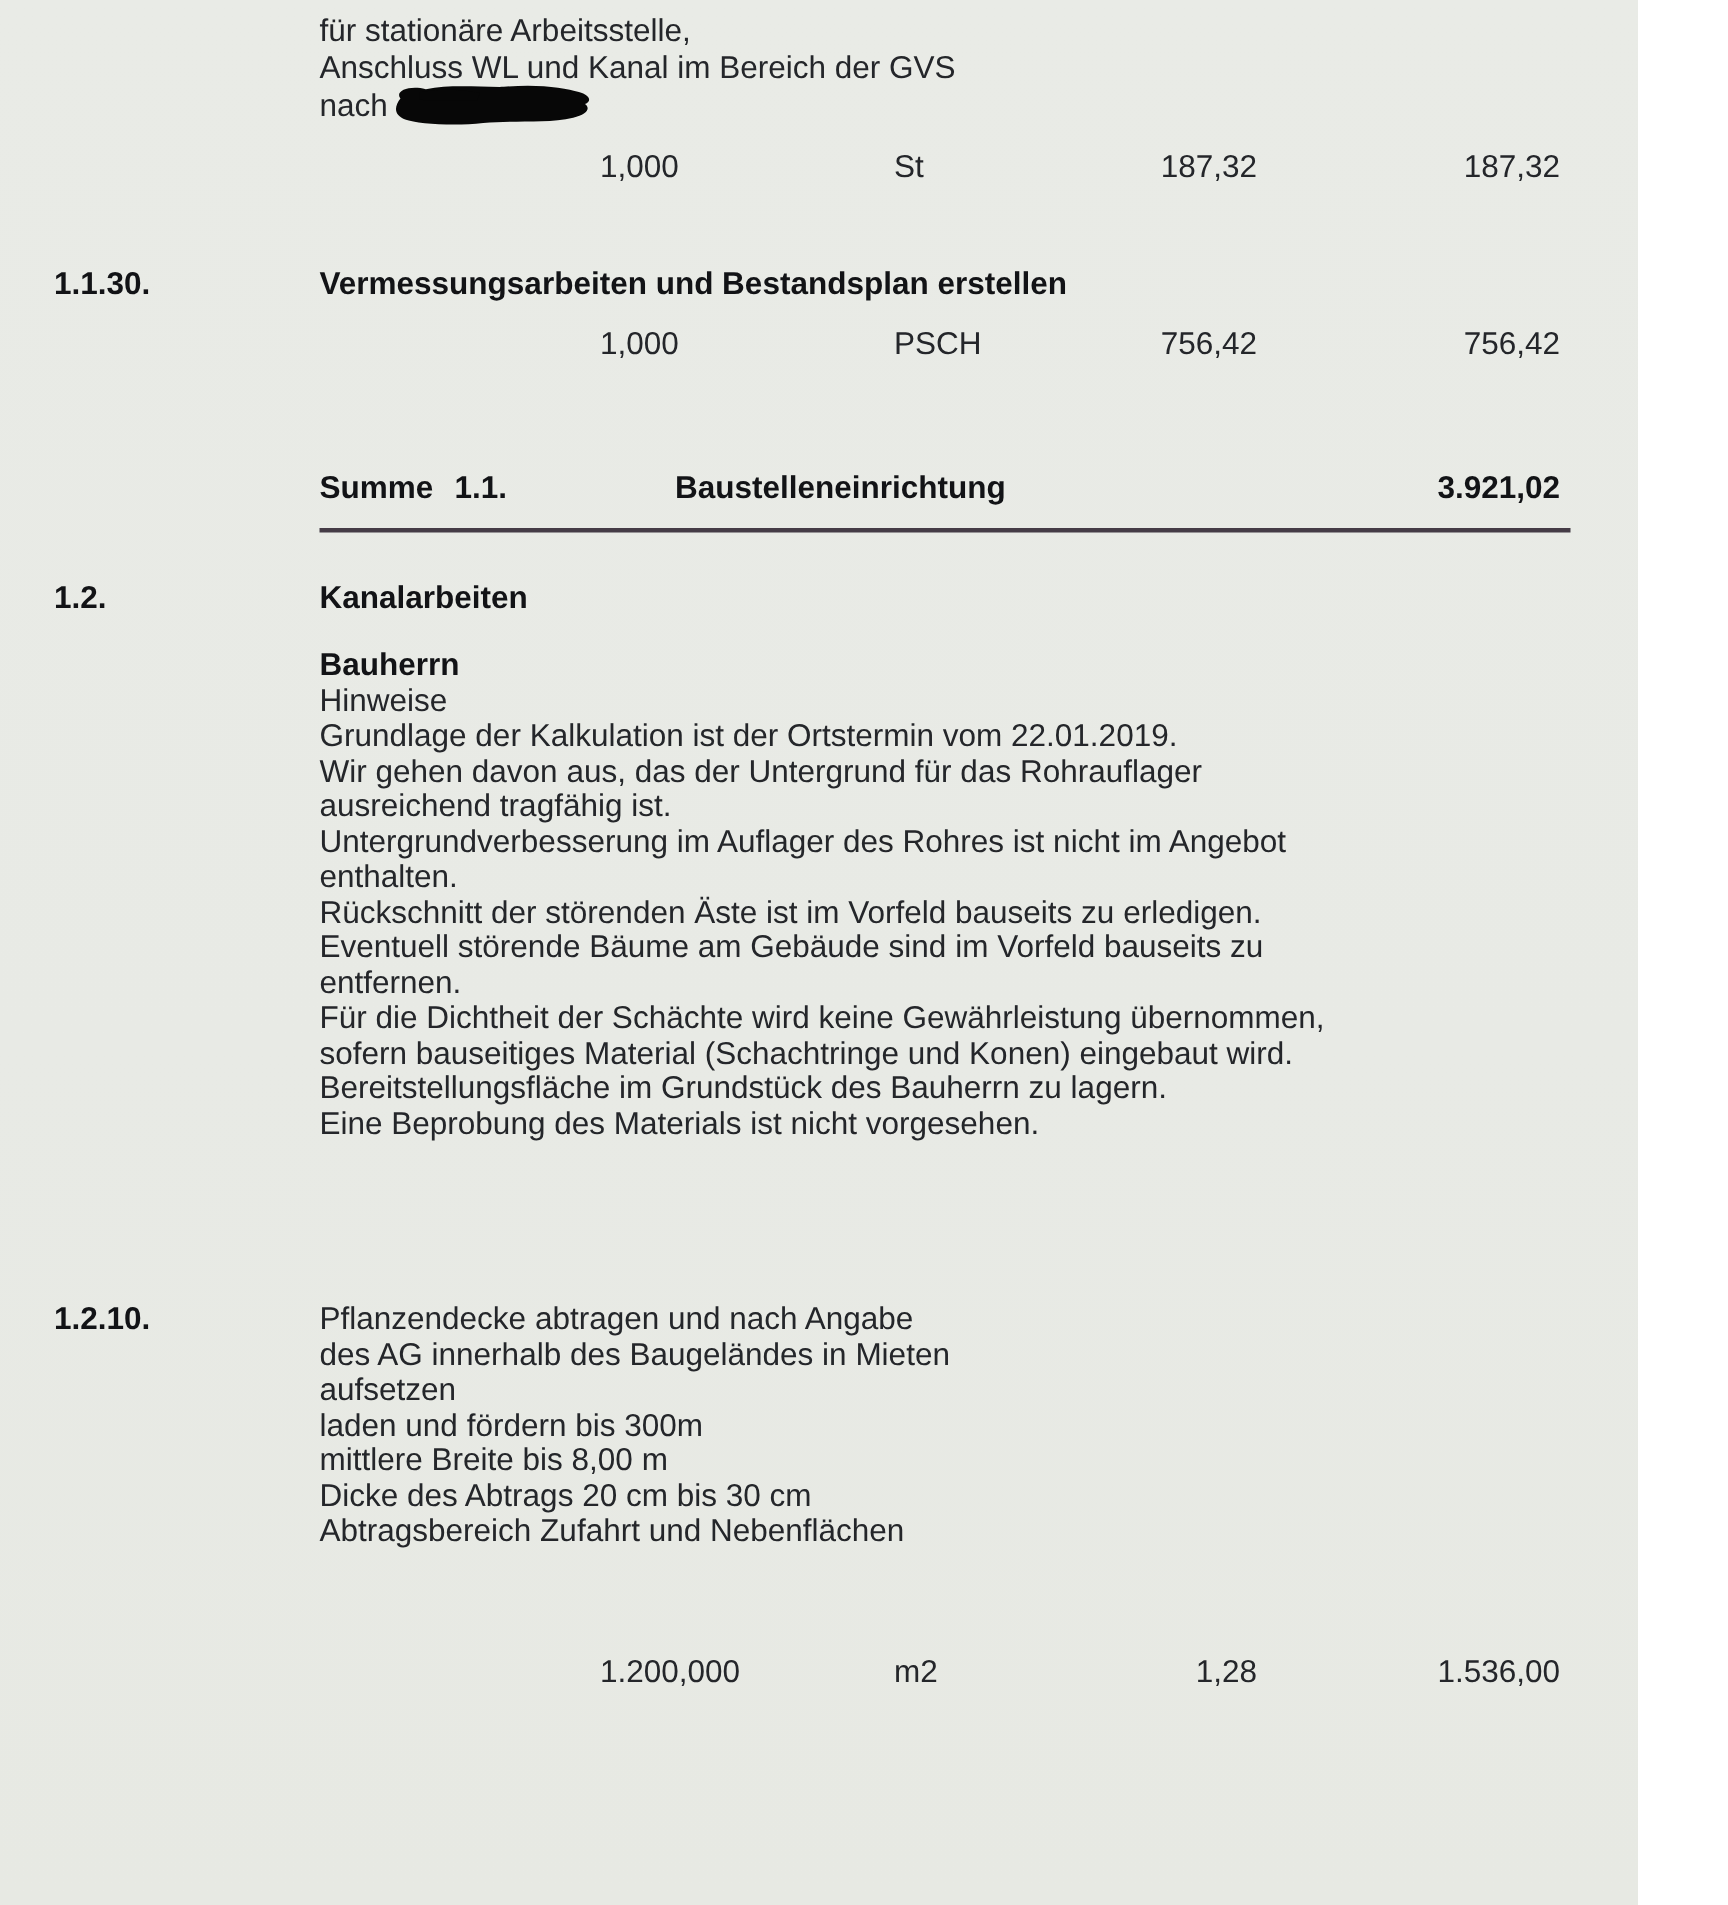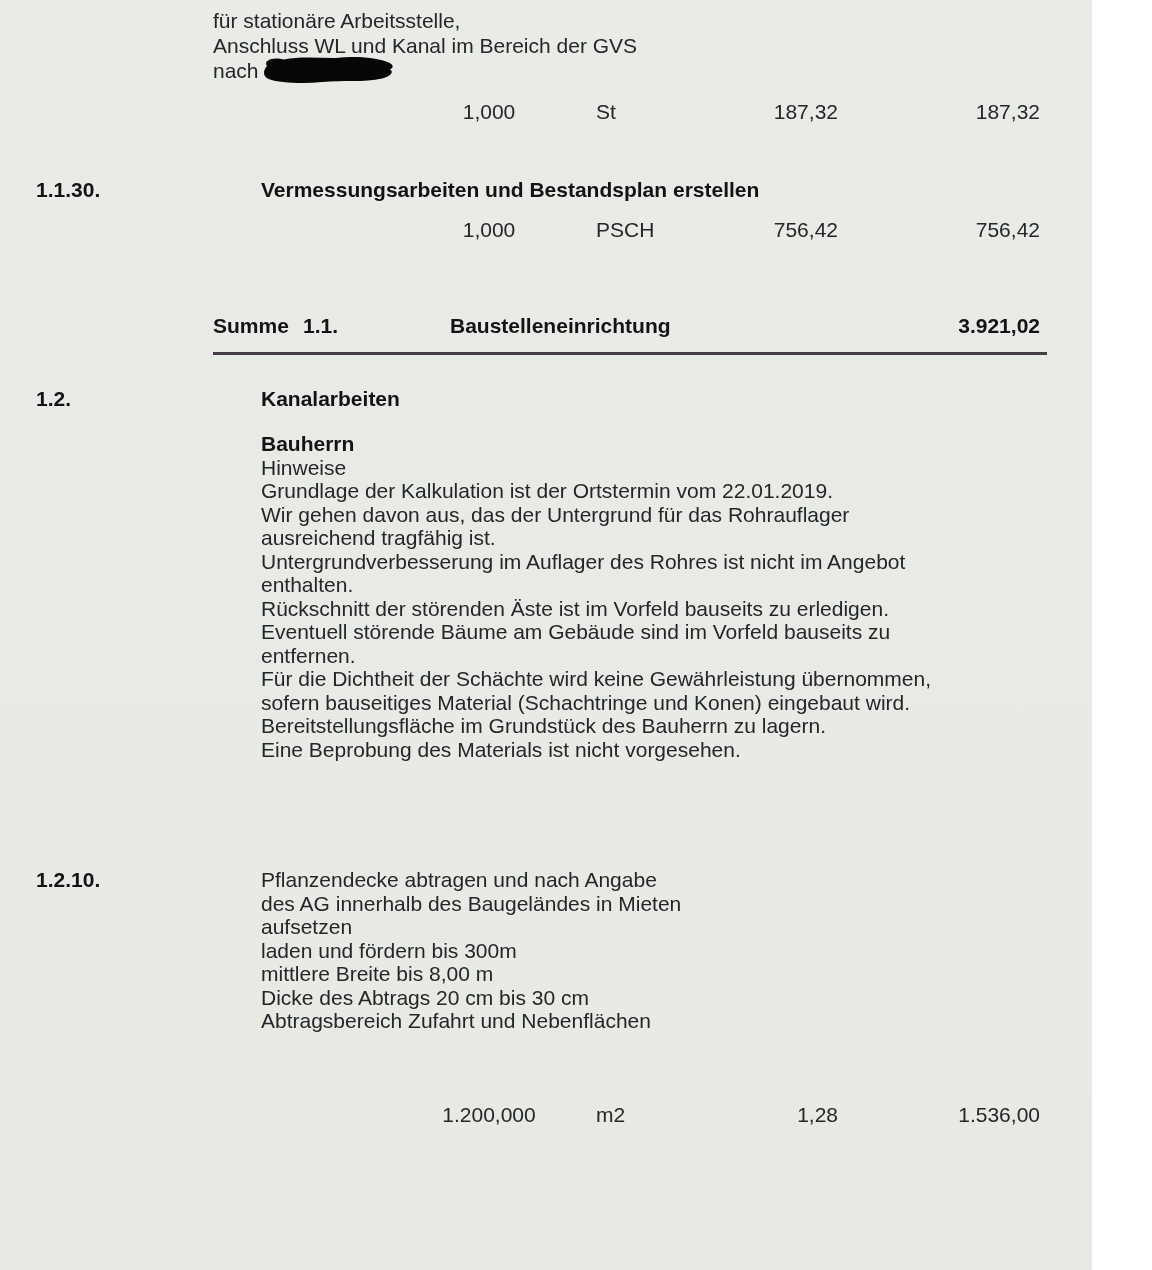--- a/index.html
+++ b/index.html
@@ -10,23 +10,23 @@
     font-family:"Liberation Sans","DejaVu Sans",sans-serif;
     font-size:21px;line-height:23.5px;
     color:#24262a;
     overflow:hidden;
   }
   .scan-edge{position:absolute;top:0;right:0;width:60px;height:1270px;background:#ffffff;}
   .b{font-weight:bold;color:#121316;}
   .abs{position:absolute;}
   .intro{left:213px;top:8px;line-height:25px;}
   .numcol{left:36px;text-align:right;}
-  .txtcol{left:213px;margin-left:48px;}
+  .txtcol{left:213px;}
   .row{left:0;top:0;width:1100px;height:26px;}
-  .qty{position:absolute;left:400px;width:178px;text-align:center;}
+  .qty{position:absolute;left:400px;width:178px;text-align:left;}
   .unit{position:absolute;left:596px;text-align:center;}
   .uprice{position:absolute;left:640px;width:198px;text-align:right;}
   .total{position:absolute;left:848px;width:192px;text-align:right;}
   .sum-rule{position:absolute;left:213px;top:352px;width:834px;height:3px;background:#453c46;}
   .redaction{position:absolute;left:260px;top:55px;width:135px;height:29px;transform:rotate(-0.6deg);}
   .block p{margin:0;}
 </style>
 </head>
 <body>
 

